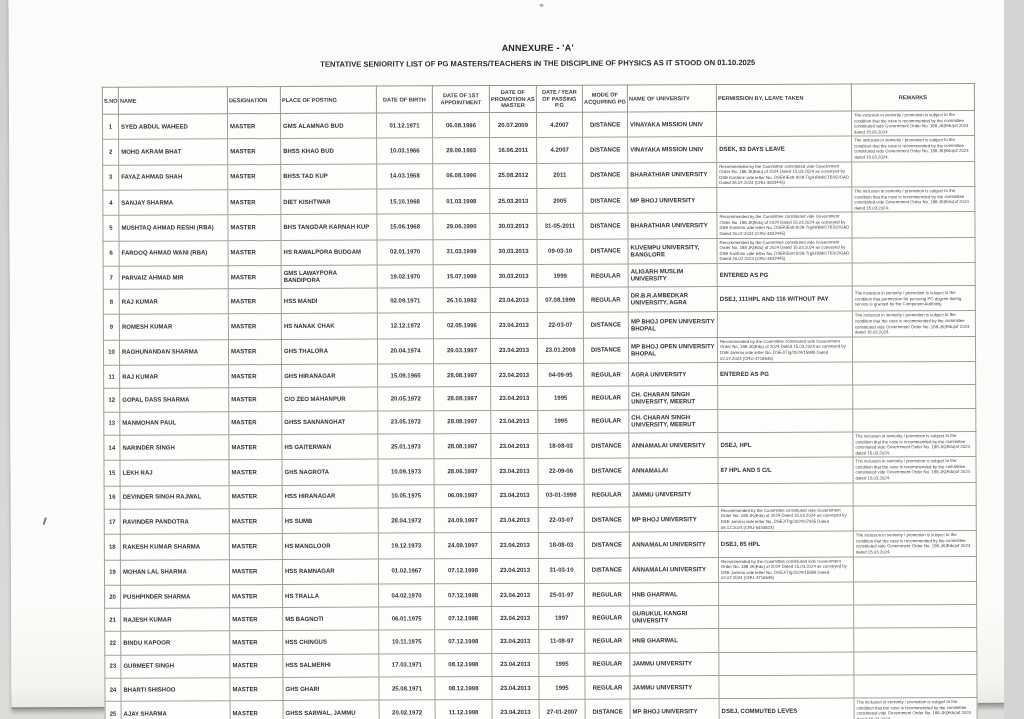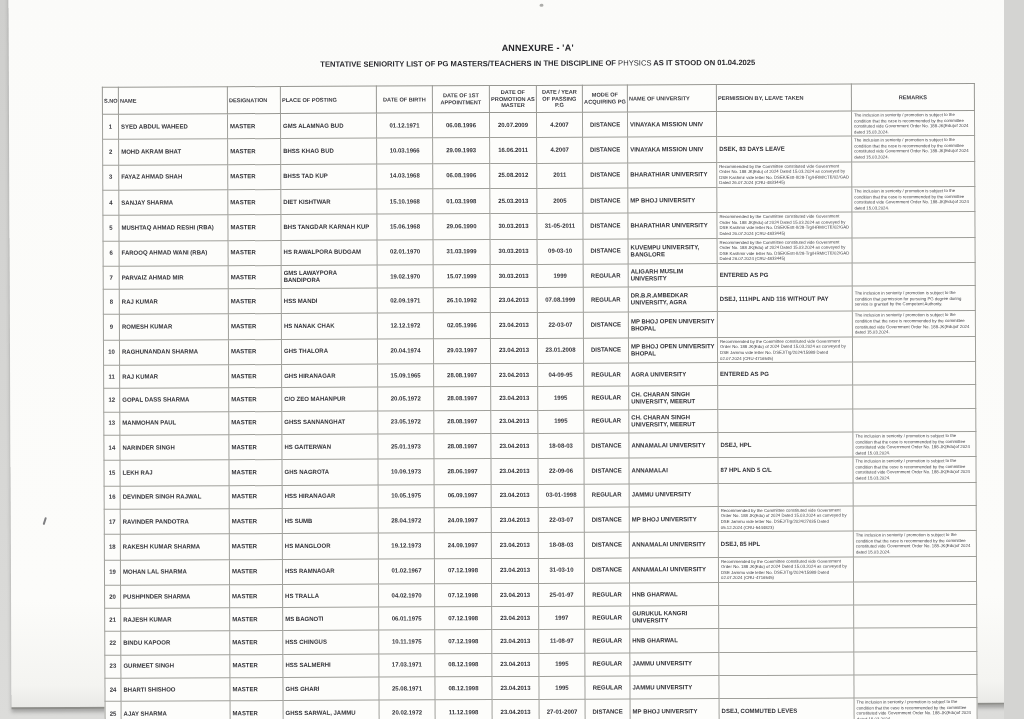--- a/index.html
+++ b/index.html
@@ -8,21 +8,21 @@
          font-family:"Liberation Sans",sans-serif;color:#2e2e33;}
   .paper{position:absolute;left:10px;top:-10px;width:1006px;height:715px;
          background:linear-gradient(180deg,#fbfbf9 0%,#fcfcfa 85%,#f4f4f1 97%,#e9e9e6 100%);
          border-right:1px solid #bdbdb9;border-bottom:2px solid #8e8e8a;
          box-shadow:0 3px 4px rgba(60,60,60,.35);
          transform:rotate(-0.25deg);transform-origin:50% 50%;}
   .doc-title{position:absolute;left:93px;top:53px;width:872px;text-align:center;
              font-size:9px;font-weight:bold;letter-spacing:.2px;color:#26262b;}
   .doc-subtitle{position:absolute;left:43px;top:69px;width:972px;text-align:center;
              font-size:7.6px;font-weight:600;color:#2b2b30;}
-  .doc-subtitle b{font-weight:400;}
+  .doc-subtitle b{font-weight:700;}
   table.sen{position:absolute;left:93px;top:95px;width:872px;border-collapse:collapse;
             table-layout:fixed;border:1px solid #6f6f6b;background:#fdfdfb;}
   table.sen th{border:1px solid #989893;font-size:5.6px;font-weight:bold;color:#3a3a40;
             text-transform:uppercase;padding:1px;height:24px;line-height:1.25;vertical-align:middle;text-align:left;}
   table.sen th.c{text-align:center;}
   table.sen td{border:1px solid #a0a09b;font-size:6px;font-weight:600;color:#34343a;
             padding:0 2px;height:22.3px;overflow:hidden;vertical-align:middle;line-height:1.15;}
   table.sen td.c{text-align:center;}
   table.sen td.tiny{font-size:4.3px;font-weight:500;line-height:1.3;color:#3e3e44;padding:1px 2px;}
   .pen-mark{position:absolute;left:33px;top:525px;width:2px;height:8px;background:#55555a;
@@ -34,21 +34,21 @@
 <body>
 
 <div class="stage">
   <div class="paper">
 
     <div class="pen-mark"></div>
     <div class="speck"></div>
 
     <div class="doc-title">ANNEXURE - 'A'</div>
 
-    <div class="doc-subtitle"><span>TENTATIVE SENIORITY LIST OF PG MASTERS/TEACHERS IN THE DISCIPLINE OF </span><b>PHYSICS</b><span> AS IT STOOD ON 01.04.2025</span></div>
+    <div class="doc-subtitle"><span>TENTATIVE SENIORITY LIST OF PG MASTERS/TEACHERS IN THE DISCIPLINE OF </span><b>PHYSICS</b><span> AS IT STOOD ON 01.10.2025</span></div>
 
     <table class="sen">
       <colgroup>
           <col style="width: 16px;">
           <col style="width: 109px;">
           <col style="width: 53px;">
           <col style="width: 96px;">
           <col style="width: 56px;">
           <col style="width: 57px;">
           <col style="width: 47px;">

